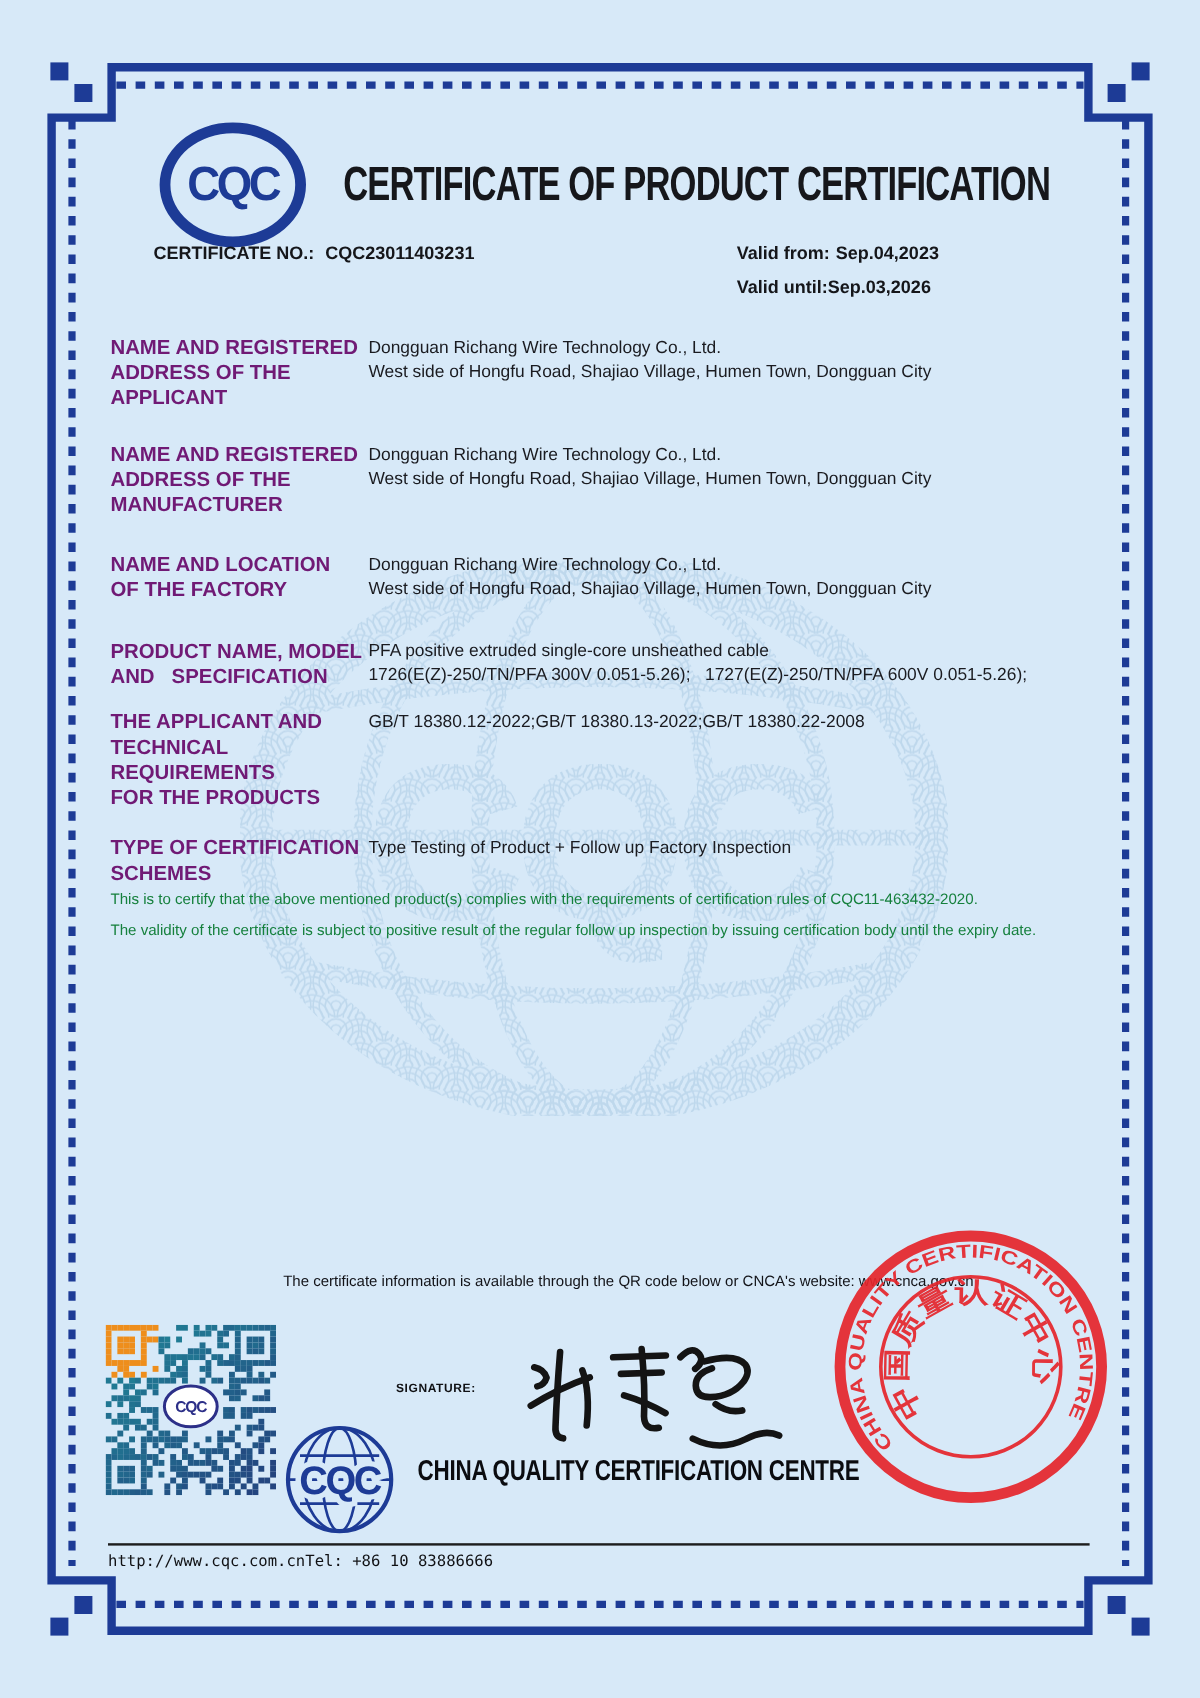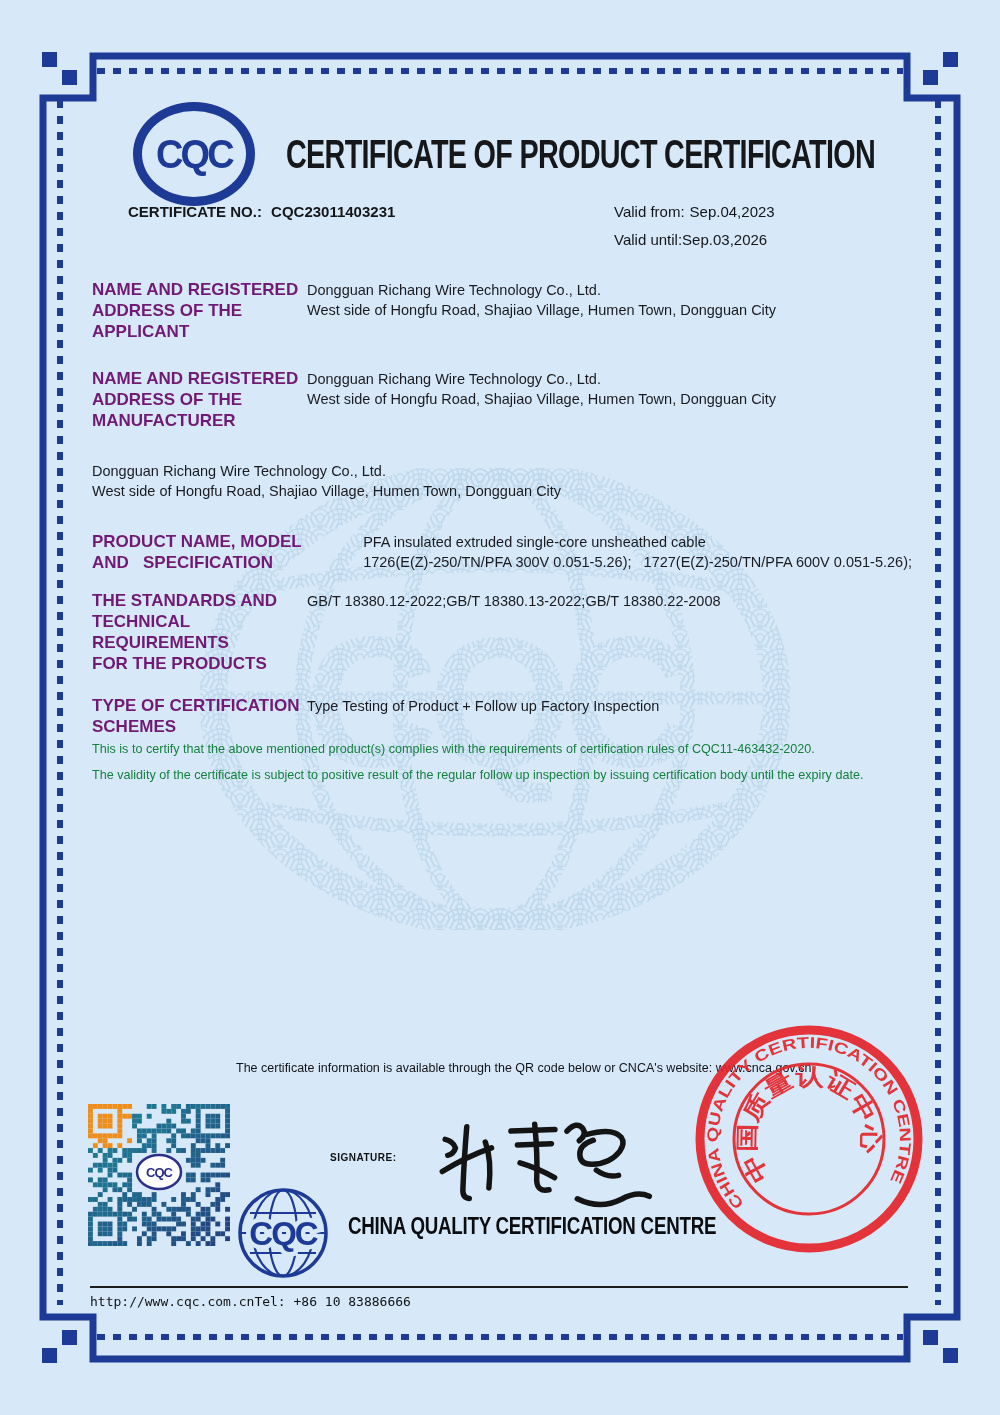--- a/index.html
+++ b/index.html
@@ -21,35 +21,35 @@
   .logo-oval span{
     font-weight:bold;font-size:40px;color:#1d3b96;letter-spacing:-3px;
     transform:scaleX(.95);
   }
   .main-title{
     left:286px;top:132px;white-space:nowrap;
     font-size:40px;font-weight:bold;letter-spacing:-1px;color:#16171b;
     transform:scaleX(.72);transform-origin:left center;
   }
   .cert-no{left:128px;top:203px;font-size:15px;font-weight:bold;white-space:nowrap;}
-  .valid-line{font-size:15px;font-weight:normal;white-space:nowrap;}
+  .valid-line{font-size:15px;font-weight:bold;white-space:nowrap;}
   .valid-from{left:614px;top:203px;}
   .valid-until{left:614px;top:231px;}
   .valid-line .v{margin-left:5px;}
   .valid-until .v{margin-left:0px;}
 
   
   .fields{left:92px;top:279px;width:820px;}
   .row{display:flex;}
   .row .lbl{width:215px;flex:0 0 215px;font-weight:bold;font-size:17px;line-height:21px;color:#701a75;}
   .row .val{font-size:14.5px;line-height:20px;color:#1a1b20;padding-top:1px;}
   .fields .row:nth-child(1){margin-bottom:26px;}
   .fields .row:nth-child(2){margin-bottom:29px;}
   .fields .row:nth-child(3){margin-bottom:30px;}
-  .fields .row:nth-child(4){margin-bottom:17px;justify-content:space-between;}
+  .fields .row:nth-child(4){margin-bottom:17px;}
   .fields .row:nth-child(5){margin-bottom:21px;}
 
   .statements{left:92px;top:736px;width:822px;font-size:12.6px;line-height:26px;color:#15803d;}
   .notice{left:236px;top:1061px;font-size:12.5px;color:#121318;white-space:nowrap;}
 
   
   .sig-label{left:330px;top:1152px;font-size:10px;font-weight:bold;letter-spacing:.5px;color:#101114;}
   .issuer-name{
     left:348px;top:1212px;white-space:nowrap;
     font-size:24px;font-weight:bold;letter-spacing:-.3px;color:#0b0c10;
@@ -150,38 +150,42 @@
           <div>NAME AND REGISTERED</div>
           <div>ADDRESS OF THE</div>
           <div>MANUFACTURER</div>
         </div>
         <div class="val">
           <div>Dongguan Richang Wire Technology Co., Ltd.</div>
           <div>West side of Hongfu Road, Shajiao Village, Humen Town, Dongguan City</div>
         </div>
       </div>
       <div class="row">
+        <div class="lbl">
+          <div>NAME AND LOCATION</div>
+          <div>OF THE FACTORY</div>
+        </div>
         <div class="val">
           <div>Dongguan Richang Wire Technology Co., Ltd.</div>
           <div>West side of Hongfu Road, Shajiao Village, Humen Town, Dongguan City</div>
         </div>
       </div>
       <div class="row">
         <div class="lbl">
           <div>PRODUCT NAME, MODEL</div>
           <div>AND&nbsp;&nbsp;&nbsp;SPECIFICATION</div>
         </div>
         <div class="val">
-          <div>PFA insulated extruded single-core unsheathed cable</div>
+          <div>PFA positive extruded single-core unsheathed cable</div>
           <div>1726(E(Z)-250/TN/PFA 300V 0.051-5.26);&nbsp;&nbsp;&nbsp;1727(E(Z)-250/TN/PFA 600V 0.051-5.26);</div>
         </div>
       </div>
       <div class="row">
         <div class="lbl">
-          <div>THE STANDARDS AND</div>
+          <div>THE APPLICANT AND</div>
           <div>TECHNICAL REQUIREMENTS</div>
           <div>FOR THE PRODUCTS</div>
         </div>
         <div class="val">
           <div>GB/T 18380.12-2022;GB/T 18380.13-2022;GB/T 18380.22-2008</div>
         </div>
       </div>
       <div class="row">
         <div class="lbl">
           <div>TYPE OF CERTIFICATION</div>

